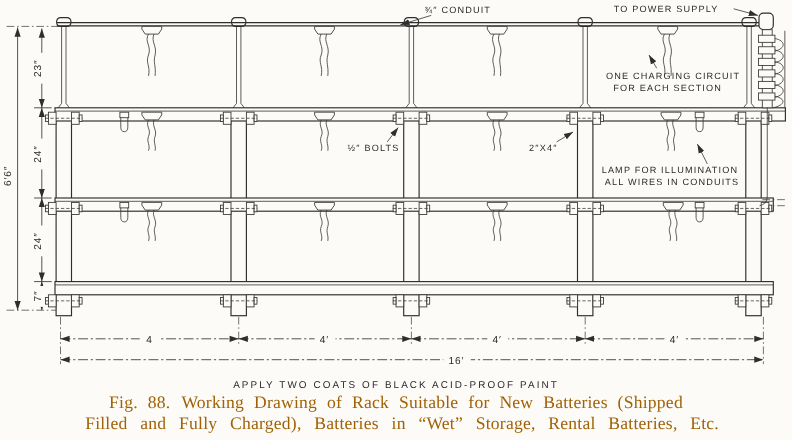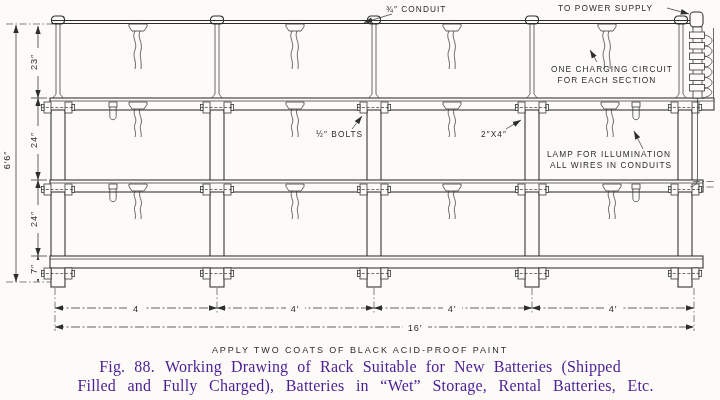--- a/index.html
+++ b/index.html
@@ -18,21 +18,21 @@
   .dim{stroke:#3c3c3c;stroke-width:0.8;fill:none;stroke-dasharray:9 2.5 2 2.5;}
   .ext{stroke:#4a4a4a;stroke-width:0.7;fill:none;stroke-dasharray:7 2.5 1.5 2.5;}
   .solidthin{stroke:#3c3c3c;stroke-width:0.8;fill:none;}
   .boltdash{stroke:#3a3a3a;stroke-width:0.7;fill:none;stroke-dasharray:3 1.8;}
   .mask{fill:#fcfbf8;stroke:none;}
   
   .lbl{font-family:"Liberation Sans",sans-serif;font-size:8.3px;letter-spacing:1.05px;fill:#2b2b2b;}
   .dlbl{font-family:"Liberation Sans",sans-serif;font-size:9.2px;letter-spacing:0.8px;fill:#2b2b2b;}
   .paint{font-family:"Liberation Sans",sans-serif;font-size:9px;letter-spacing:1.9px;fill:#2b2b2b;}
   
-  .caption{width:720px;text-align:center;color:#4c1d95;
+  .caption{width:720px;text-align:center;color:#a16207;
     font-family:"Liberation Serif", serif;line-height:19px;}
   .cap1{font-size:16px;word-spacing:0.30em;letter-spacing:0.2px;}
   .cap2{font-size:16px;word-spacing:0.46em;letter-spacing:0.2px;margin-left:11px;}
   .figno{padding-right:10px;}
 </style>
 </head>
 <body>
 
 <div class="fig">
 <svg width="720" height="357" viewBox="0 0 720 357">

